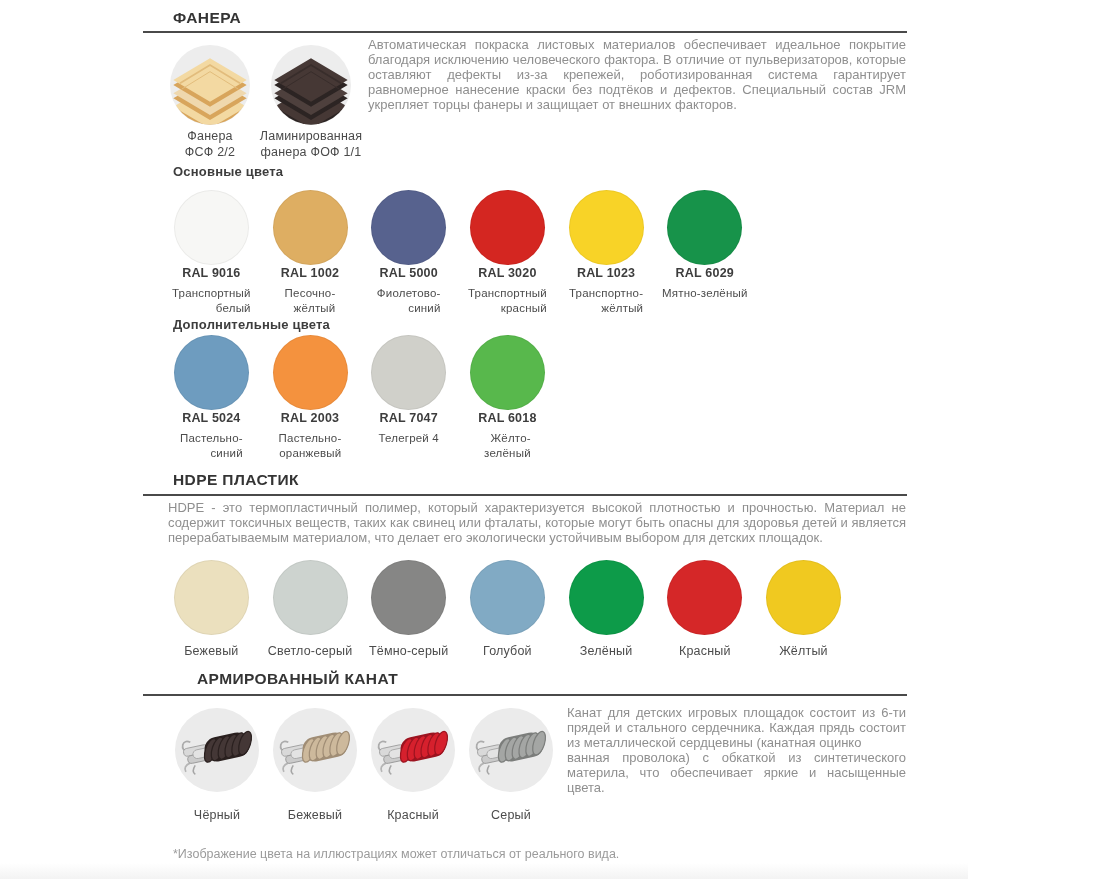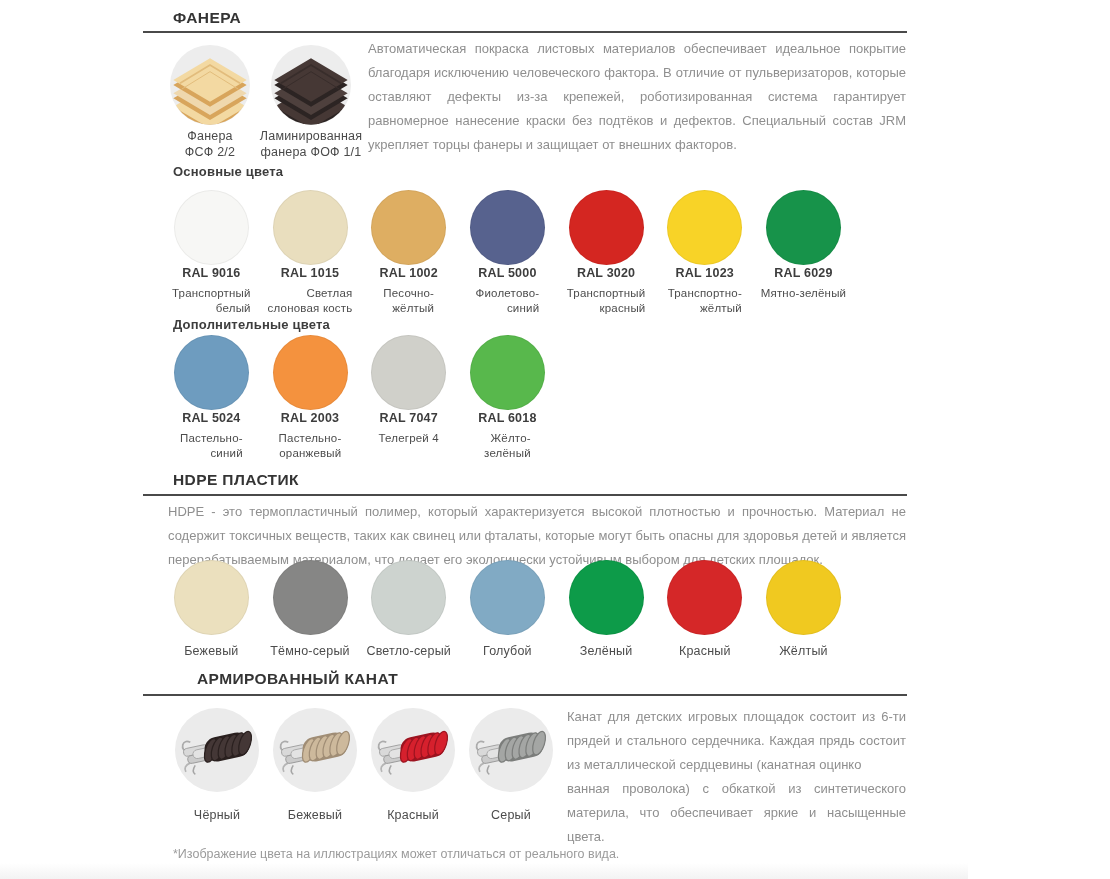--- a/index.html
+++ b/index.html
@@ -2,21 +2,21 @@
 <html lang="ru"><head>
 <meta charset="utf-8">
 <style>
   html,body{margin:0;padding:0;background:#fff;}
   #page{
     position:relative;width:968px;height:879px;background:#ffffff;overflow:hidden;
     font-family:"Liberation Sans","DejaVu Sans",sans-serif;color:#3a3a3a;
   }
   .sec-title{position:absolute;font-size:15.5px;font-weight:bold;color:#343434;letter-spacing:.4px;}
   .rule{position:absolute;left:143px;width:764px;height:1.5px;background:#4a4a4a;}
-  .para{position:absolute;font-size:13px;line-height:24px;color:#8f8f8f;text-align:justify;}
+  .para{position:absolute;font-size:13px;line-height:15px;color:#8f8f8f;text-align:justify;}
   .subheading{position:absolute;font-size:13px;font-weight:bold;color:#3d3d3d;letter-spacing:.2px;}
 
   .row{position:absolute;display:flex;}
   .cell{width:98.7px;display:flex;flex-direction:column;align-items:center;}
   .swatch{width:75px;height:75px;border-radius:50%;box-shadow:inset 0 0 0 1px rgba(0,0,0,.05);}
   .ral{margin-top:1px;font-size:12.5px;font-weight:bold;color:#3d3d3d;letter-spacing:.2px;}
   .cname{margin-top:6px;font-size:11.5px;line-height:14.5px;color:#4c4c4c;text-align:right;
          white-space:pre-line;max-width:98px;letter-spacing:.2px;}
   .hdpe-name{margin-top:9px;font-size:12.5px;color:#4c4c4c;letter-spacing:.2px;}
 
@@ -89,26 +89,20 @@
 
   <div class="subheading" style="left:173px;top:164px;">Основные цвета</div>
   <div class="row" style="left:162px;top:190px;">
     <div class="cell">
       <div class="swatch" style="background-color: rgb(247, 247, 245);"></div>
       <div class="ral">RAL 9016</div>
       <div class="cname">Транспортный
 белый</div>
     </div>
     <div class="cell">
-      <div class="swatch" style="background-color: rgb(233, 222, 190);"></div>
-      <div class="ral">RAL 1015</div>
-      <div class="cname">Светлая
-слоновая кость</div>
-    </div>
-    <div class="cell">
       <div class="swatch" style="background-color: rgb(222, 174, 98);"></div>
       <div class="ral">RAL 1002</div>
       <div class="cname">Песочно-
 жёлтый</div>
     </div>
     <div class="cell">
       <div class="swatch" style="background-color: rgb(87, 98, 142);"></div>
       <div class="ral">RAL 5000</div>
       <div class="cname">Фиолетово-
 синий</div>
@@ -162,26 +156,26 @@
   <div class="sec-title" style="left:173px;top:471px;">HDPE ПЛАСТИК</div>
   <div class="rule" style="top:494px;"></div>
   <div class="para" style="left:168px;top:500px;width:738px;">HDPE - это термопластичный полимер, который характеризуется высокой плотностью и прочностью. Материал не содержит токсичных веществ, таких как свинец или фталаты, которые могут быть опасны для здоровья детей и является перерабатываемым материалом, что делает его экологически устойчивым выбором для детских площадок.</div>
 
   <div class="row" style="left:162px;top:560px;">
     <div class="cell">
       <div class="swatch" style="background-color: rgb(235, 224, 190);"></div>
       <div class="hdpe-name">Бежевый</div>
     </div>
     <div class="cell">
+      <div class="swatch" style="background-color: rgb(205, 211, 207);"></div>
+      <div class="hdpe-name">Светло-серый</div>
+    </div>
+    <div class="cell">
       <div class="swatch" style="background-color: rgb(134, 134, 133);"></div>
       <div class="hdpe-name">Тёмно-серый</div>
-    </div>
-    <div class="cell">
-      <div class="swatch" style="background-color: rgb(205, 211, 207);"></div>
-      <div class="hdpe-name">Светло-серый</div>
     </div>
     <div class="cell">
       <div class="swatch" style="background-color: rgb(129, 170, 196);"></div>
       <div class="hdpe-name">Голубой</div>
     </div>
     <div class="cell">
       <div class="swatch" style="background-color: rgb(13, 155, 73);"></div>
       <div class="hdpe-name">Зелёный</div>
     </div>
     <div class="cell">

